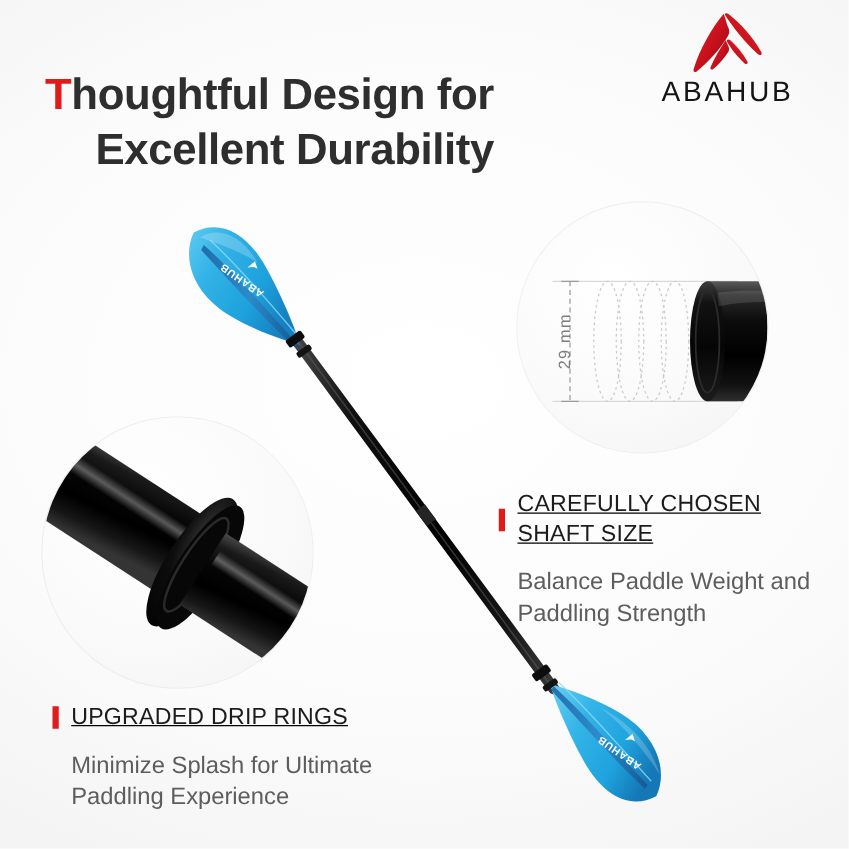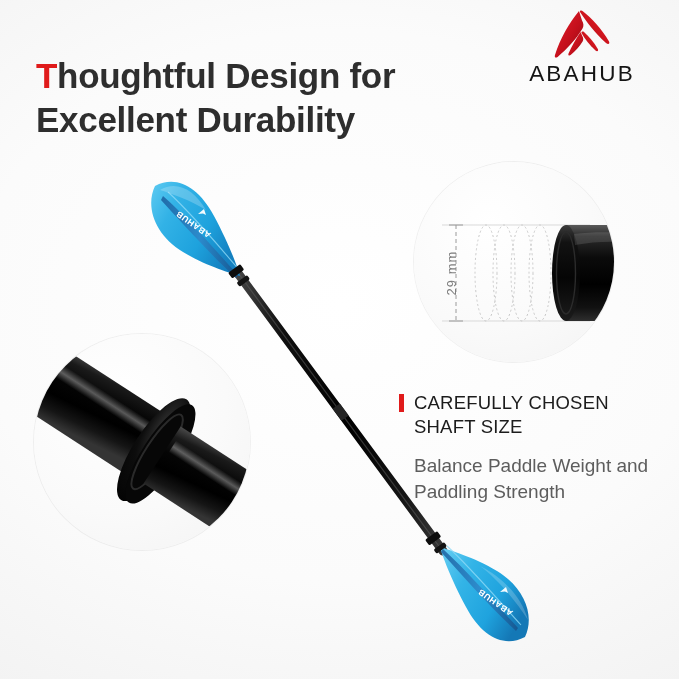--- a/index.html
+++ b/index.html
@@ -50,20 +50,21 @@
   #headline {
     position: absolute;
     left: 36px;
     top: 54px;
     font-size: 35px;
     font-weight: bold;
     line-height: 1.26;
     color: #2e2e2e;
     letter-spacing: -0.3px;
     white-space: pre-line;
+    text-align: right;
   }
   #headline .accent-letter {
     color: #e01b1b;
   }
 
   
   #paddle-layer {
     position: absolute;
     inset: 0;
     pointer-events: none;
@@ -90,22 +91,23 @@
     width: 216px;
     height: 216px;
   }
 
   .inset-svg { display: block; width: 100%; height: 100%; }
 
   
   .callout { position: absolute; }
   .callout-head {
     display: flex;
-    align-items: flex-start;
+    align-items: center;
     gap: 10px;
+    text-decoration: underline;
   }
   .red-bar {
     width: 5px;
     height: 18px;
     background: #e01b1b;
     flex: none;
     margin-top: 3px;
   }
   .callout-title {
     font-size: 18.5px;
@@ -348,14 +350,22 @@
   <div class="callout" id="callout-shaft">
     <div class="callout-head">
       <span class="red-bar"></span>
       <span class="callout-title">CAREFULLY CHOSEN
 SHAFT SIZE</span>
     </div>
     <div class="callout-body">Balance Paddle Weight and
 Paddling Strength</div>
   </div>
 
+  <div class="callout" id="callout-drip">
+    <div class="callout-head">
+      <span class="red-bar"></span>
+      <span class="callout-title">UPGRADED DRIP RINGS</span>
+    </div>
+    <div class="callout-body">Minimize Splash for Ultimate
+Paddling Experience</div>
+  </div>
 
 </div>
 
 </body></html>

